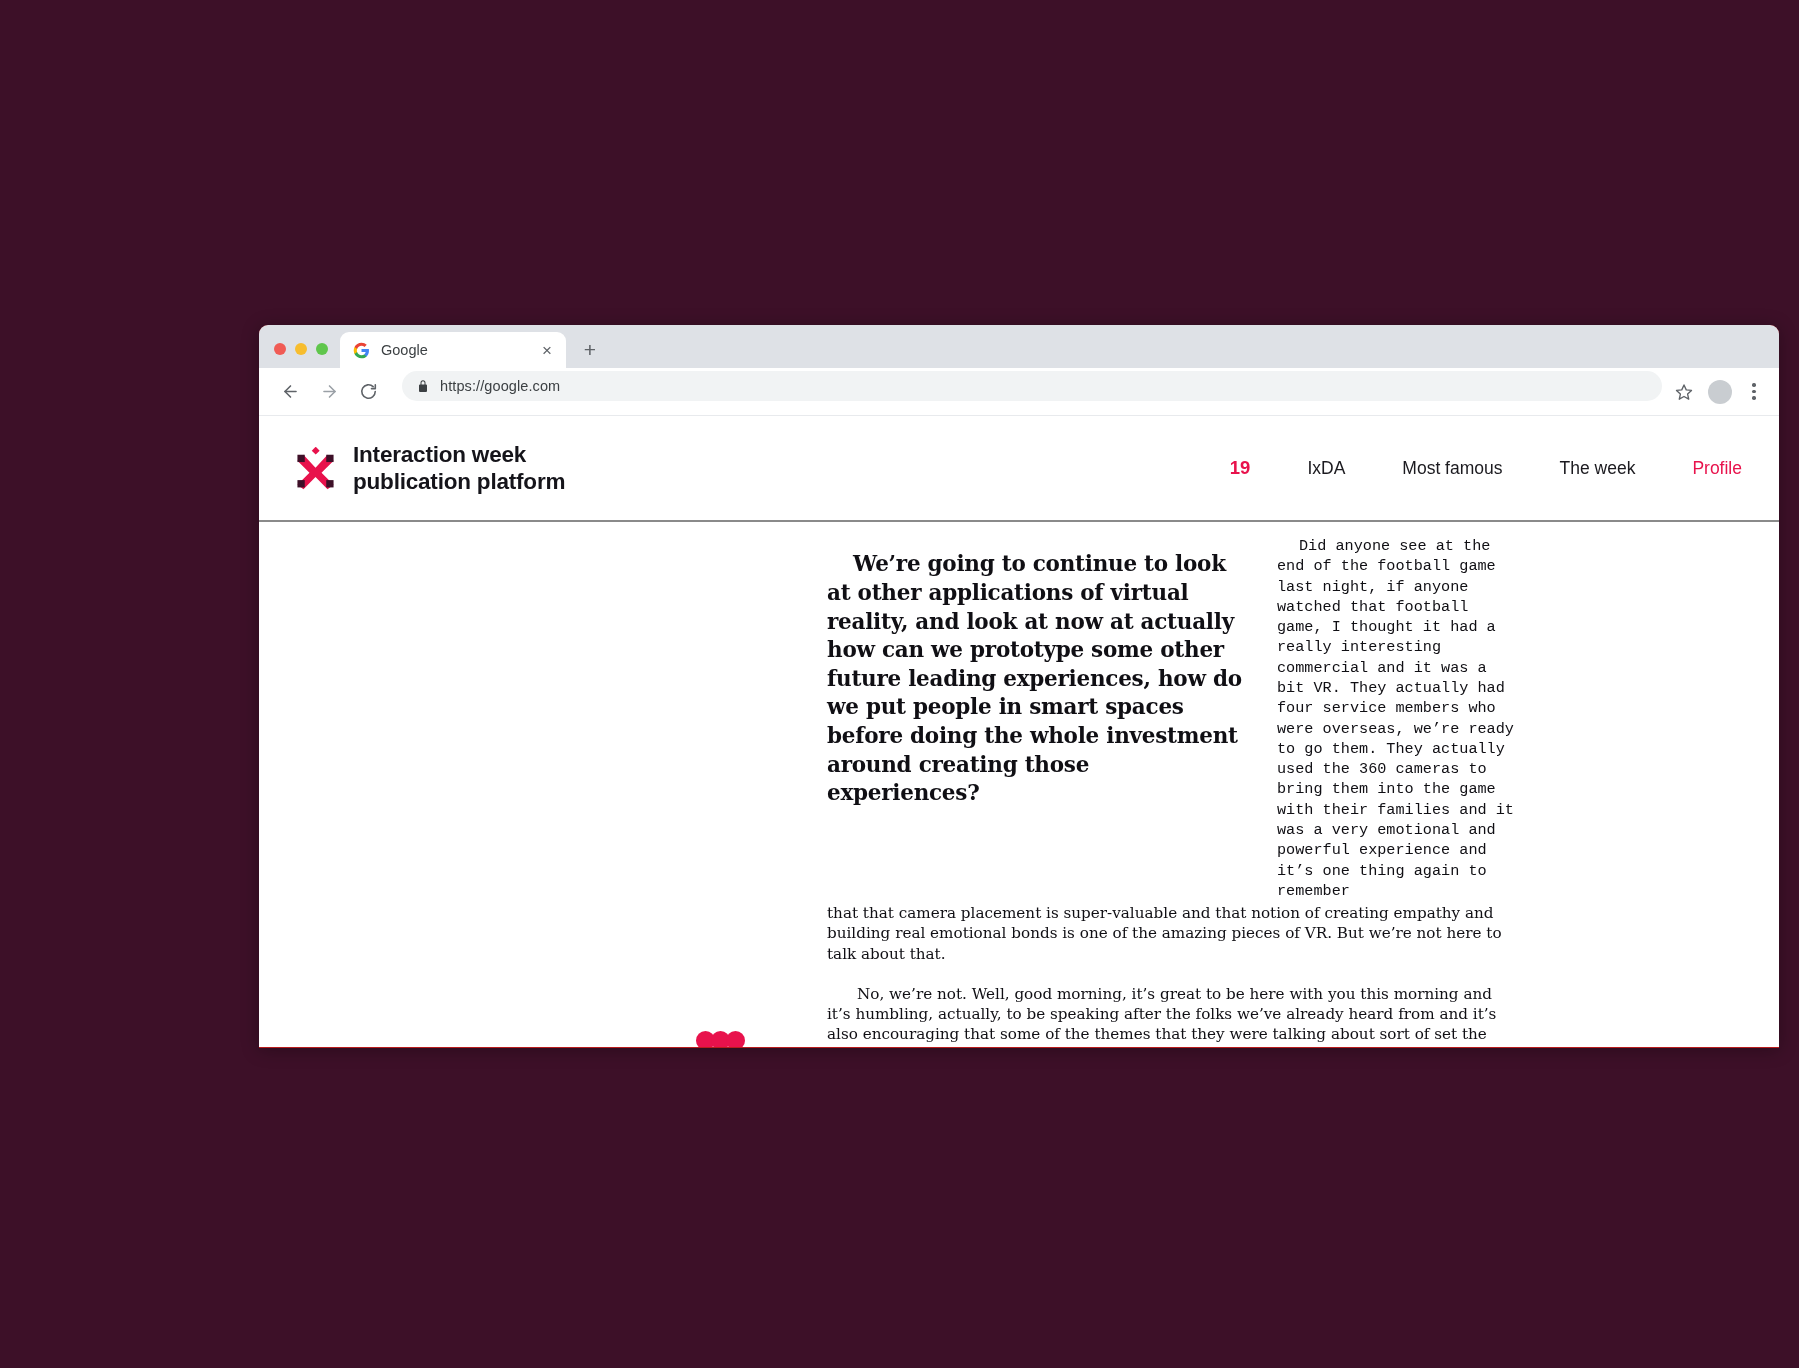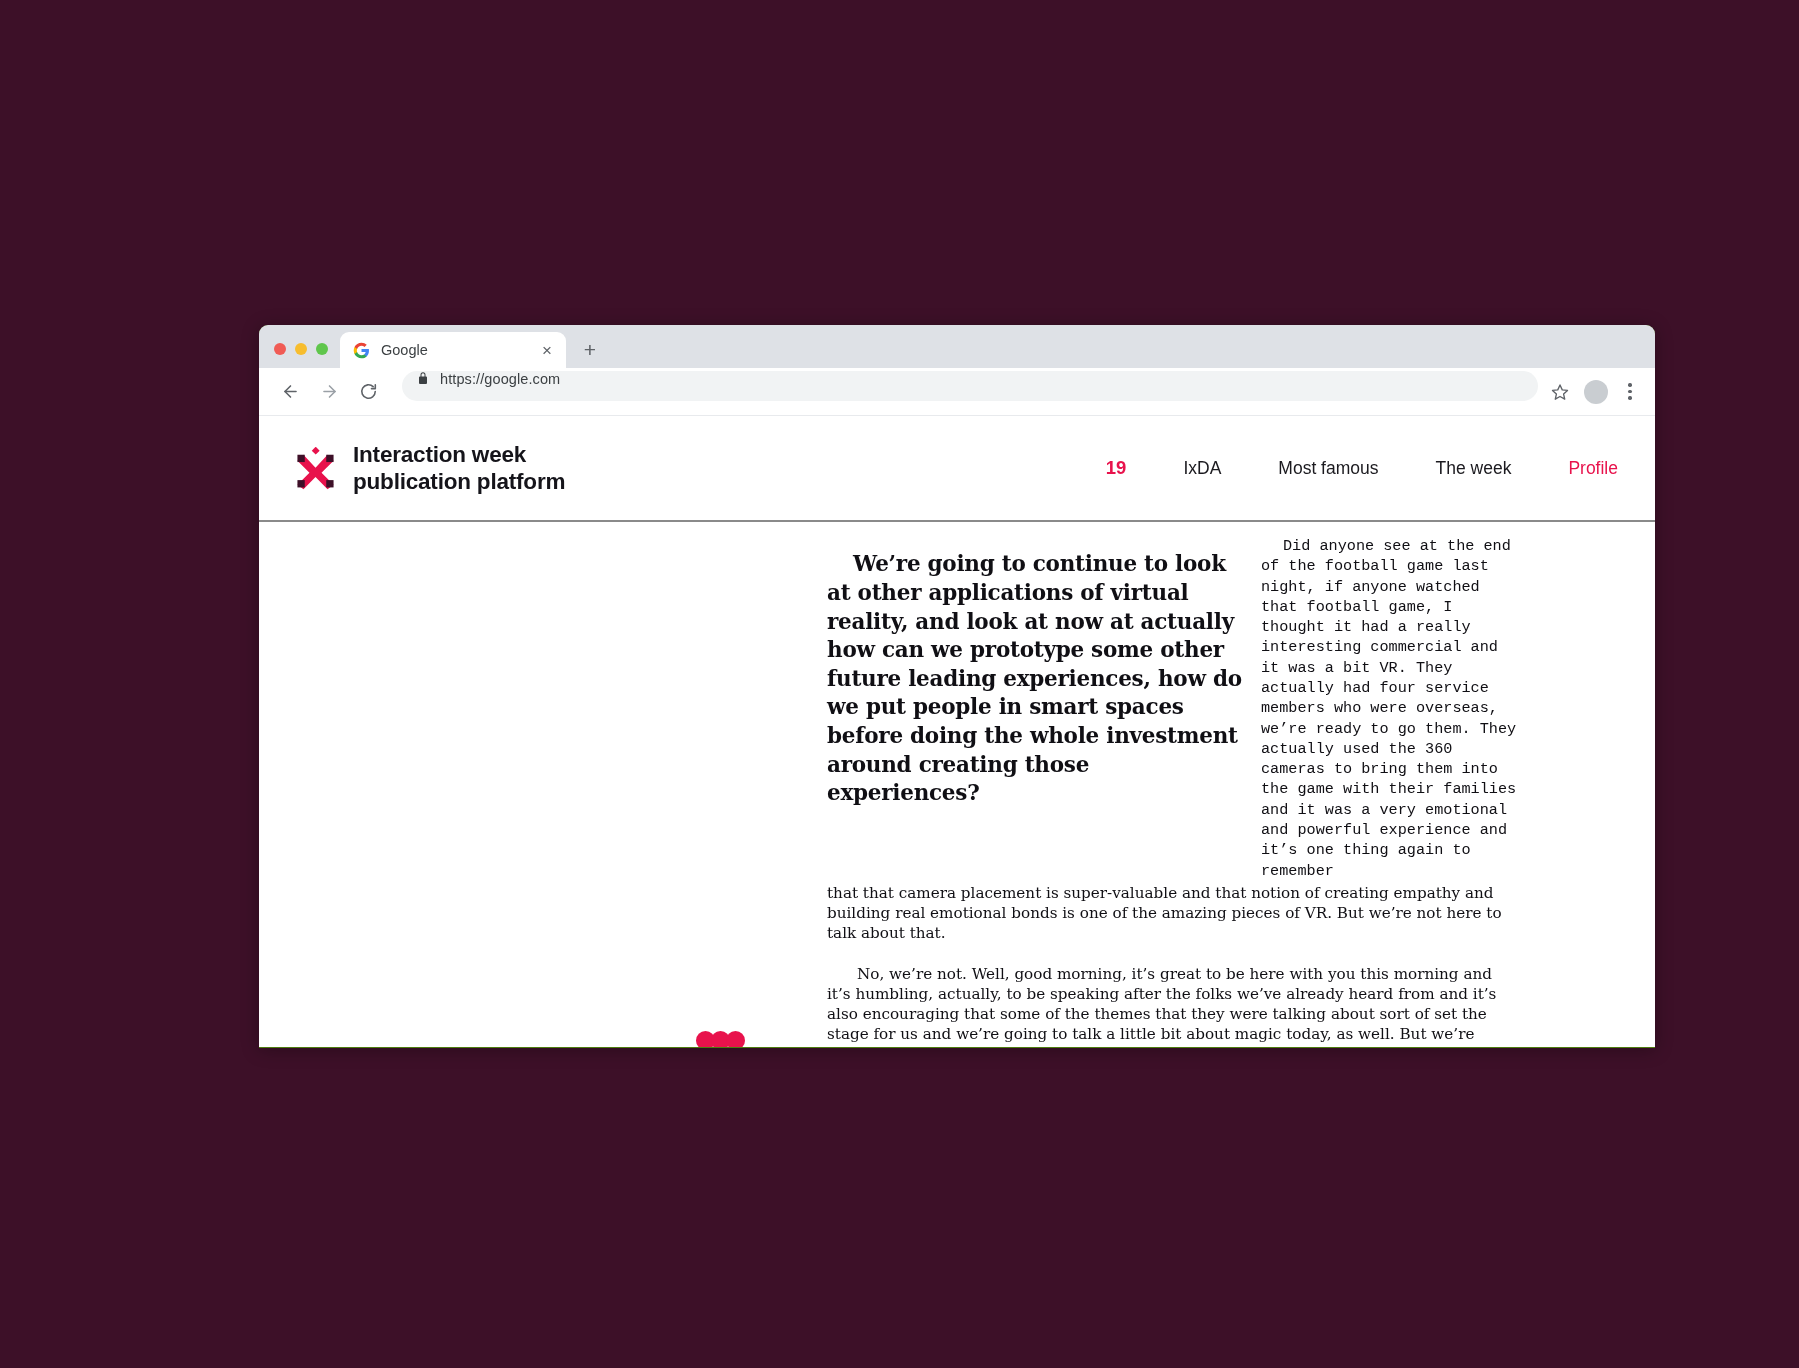--- a/index.html
+++ b/index.html
@@ -12,23 +12,23 @@
     background: #3d1028;
     font-family: "Liberation Sans", sans-serif;
     overflow: hidden;
   }
 
   
   #browser-window {
     position: absolute;
     left: 259px;
     top: 325px;
-    width: 1396px;
+    width: 1520px;
     height: 723px;
-    background: #4d7c0f;
+    background: #b91c1c;
     border-radius: 9px 9px 0 0;
     overflow: hidden;
     box-shadow: 0 2px 18px rgba(0,0,0,0.30);
   }
 
   
   #tab-strip {
     position: relative;
     height: 43px;
     background: #dee1e6;
@@ -111,21 +111,21 @@
     margin-right: 9px;
     cursor: pointer;
   }
   .nav-btn:first-child { margin-left: 2px; }
   #omnibox {
     flex: 1;
     height: 30px;
     background: #f1f3f4;
     border-radius: 15px;
     display: flex;
-    align-items: flex-start;
+    align-items: center;
     padding: 0 15px;
     margin: 0 9px 12px 10px;
     box-sizing: border-box;
     cursor: text;
   }
   #lock-icon {
     margin-right: 11px;
     display: flex;
     align-items: center;
   }
@@ -226,21 +226,21 @@
     top: 14px;
     width: 690px;
   }
   .serif {
     font-family: "DejaVu Serif", "Liberation Serif", serif;
     color: #100f14;
   }
   #lede-row {
     display: flex;
     align-items: flex-start;
-    gap: 0;
+    gap: 16px;
   }
   #lede-headline {
     width: 434px;
     flex: 0 0 434px;
     font-size: 21.5px;
     font-weight: bold;
     line-height: 1.33;
     letter-spacing: -0.25px;
     text-indent: 26px;
     padding-right: 16px;

